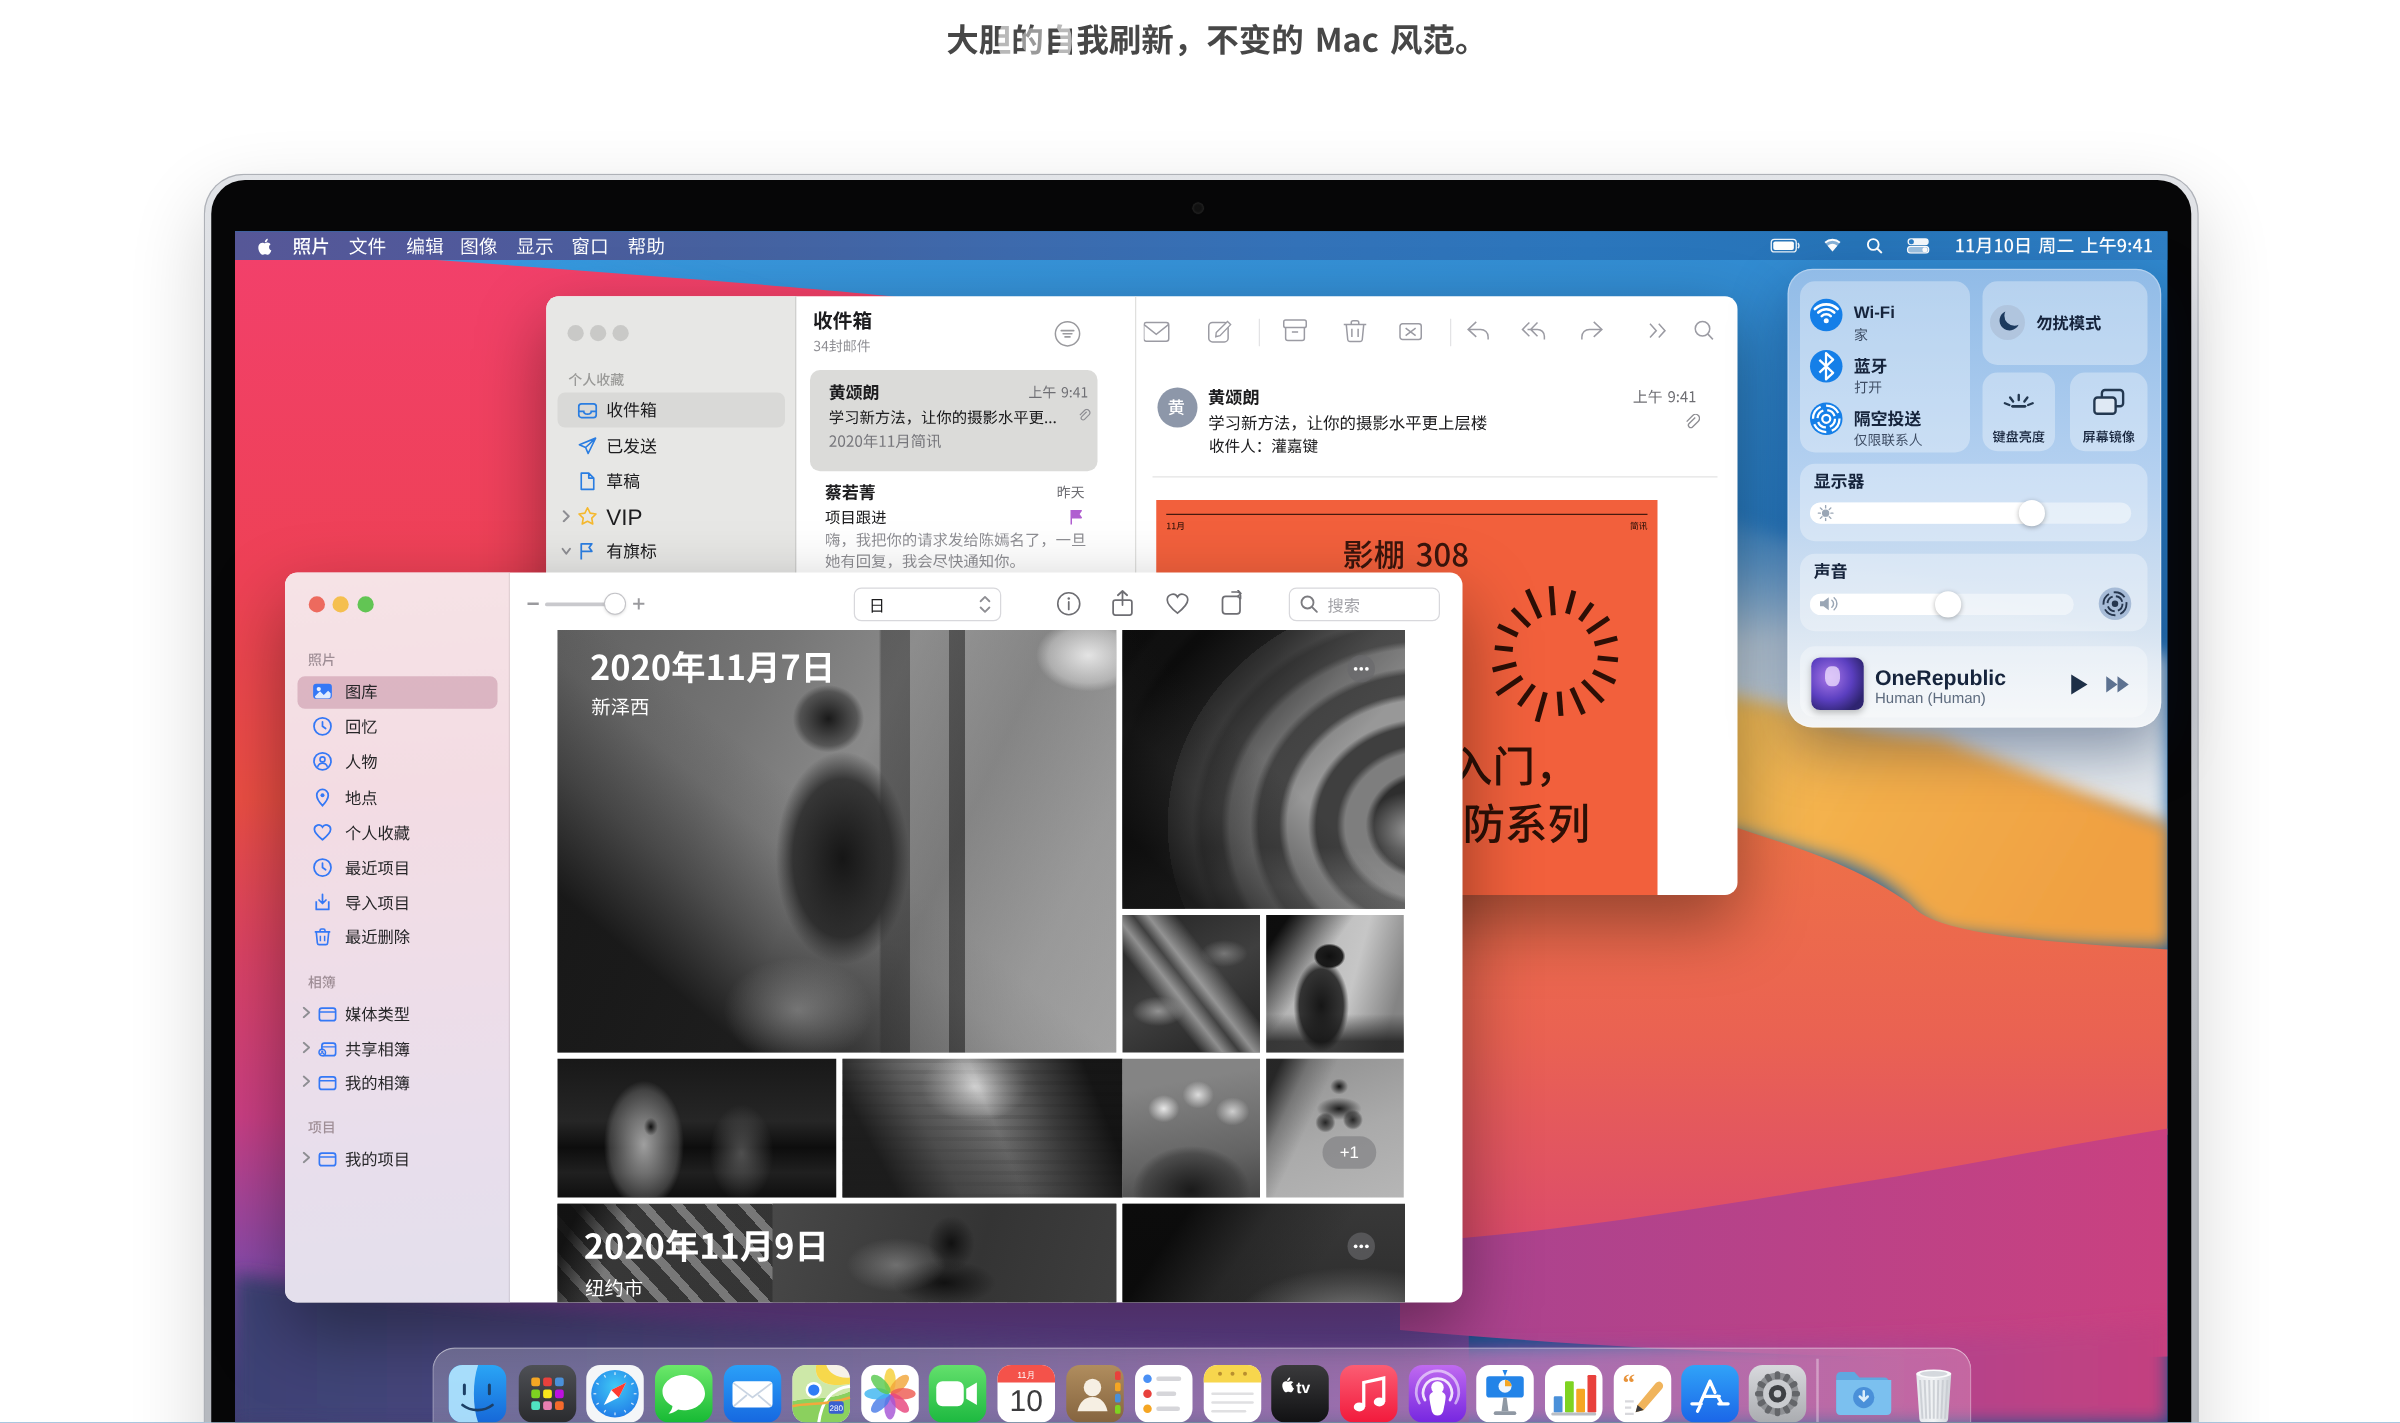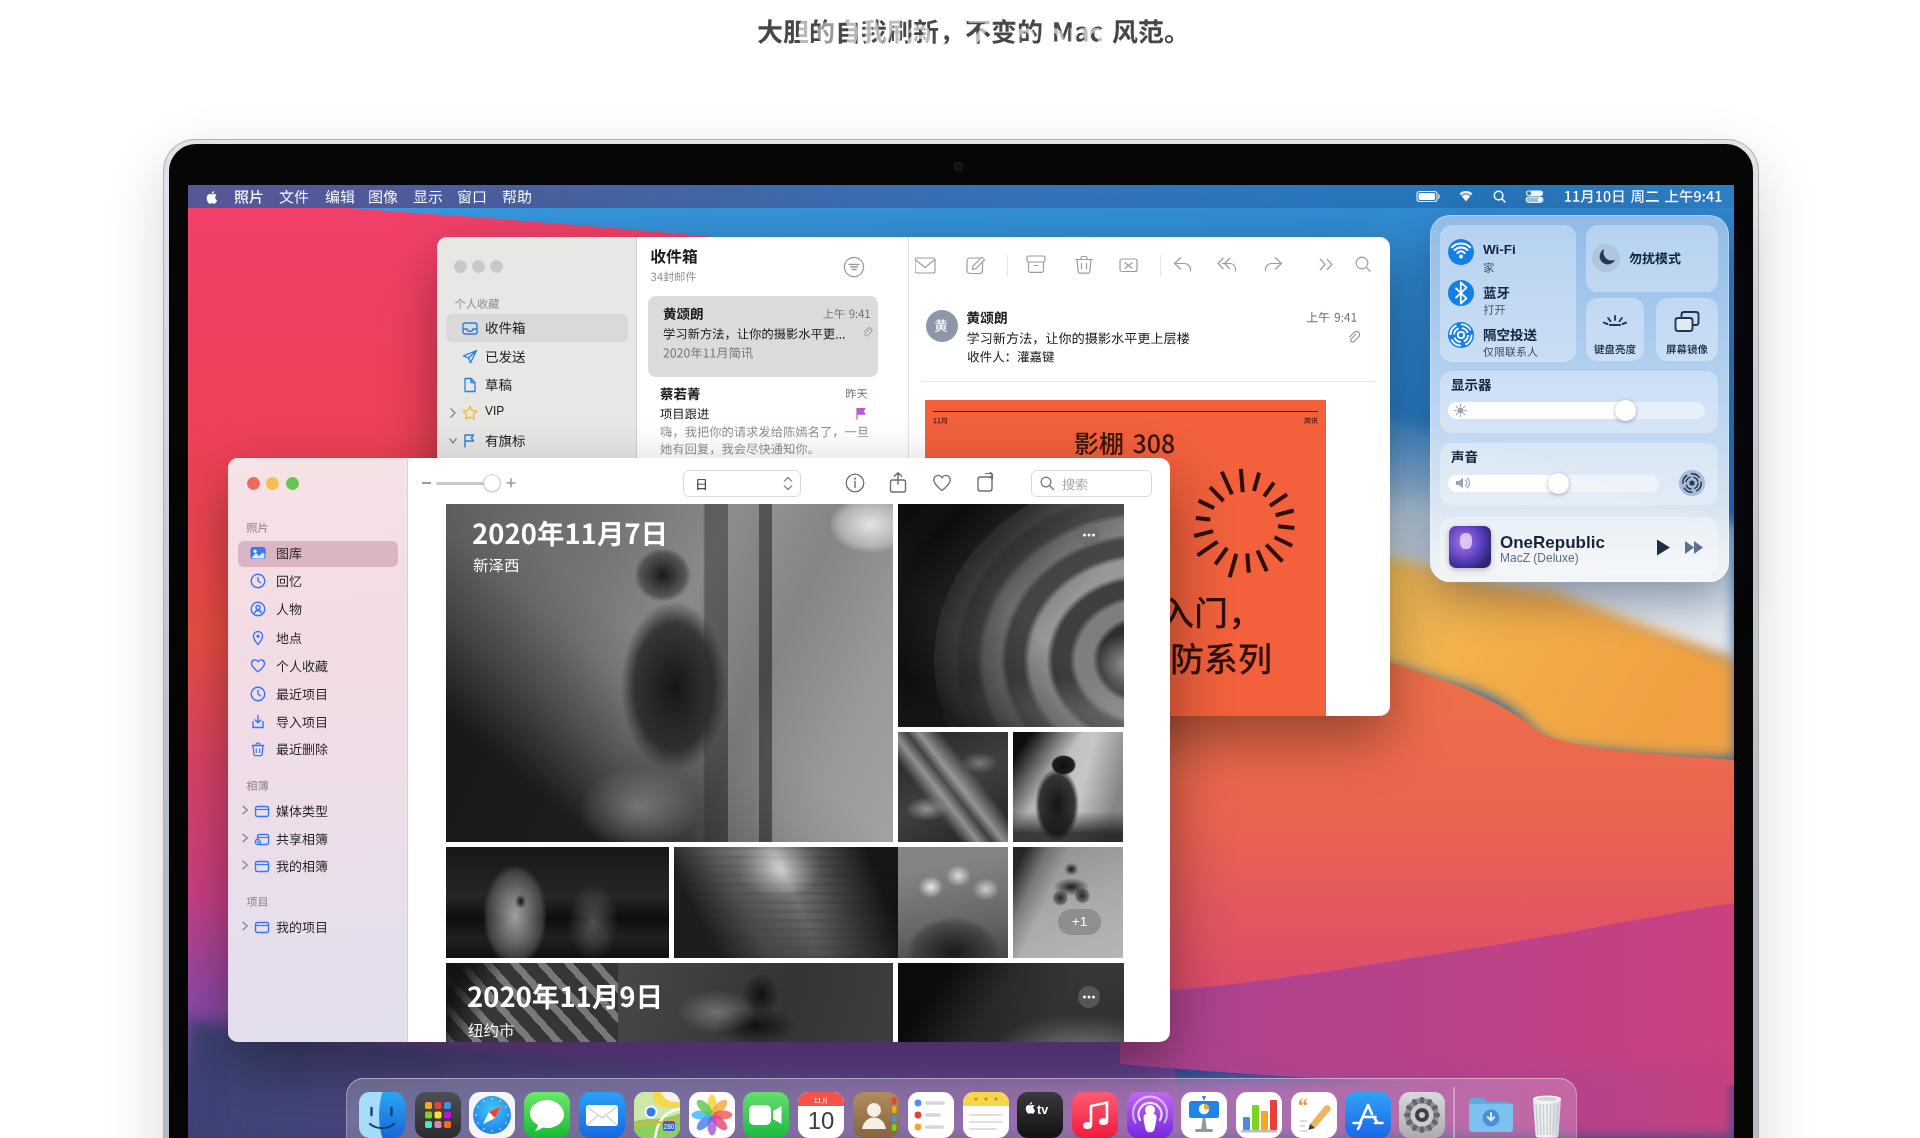--- a/index.html
+++ b/index.html
@@ -6,21 +6,20 @@
 .abs{position:absolute}
 </style></head><body>
 <div id="page">
 <svg style="position:absolute;left:756.5px;top:10.8px;overflow:visible" width="433" height="40" viewBox="0 -30.2 433 39.5">
       <path d="M11.2 -22.1C11.2 -19.9 11.2 -17.5 11.0 -15.1H1.5V-11.9H10.5C9.4 -7.4 6.9 -3.1 1.0 -0.4C1.9 0.3 2.8 1.4 3.3 2.2C8.8 -0.4 11.6 -4.5 13.1 -8.8C15.1 -3.8 18.1 0.1 22.9 2.2C23.3 1.4 24.4 -0.0 25.2 -0.7C20.3 -2.7 17.1 -6.8 15.4 -11.9H24.6V-15.1H14.3C14.6 -17.5 14.6 -19.9 14.6 -22.1Z M37.5 -1.5V1.5H51.2V-1.5ZM41.9 -11.2H47.0V-7.2H41.9ZM41.9 -17.8H47.0V-14.0H41.9ZM38.9 -20.7V-4.4H50.1V-20.7ZM28.4 -21.2V-11.7C28.4 -7.9 28.3 -2.6 26.6 0.9C27.4 1.2 28.7 1.9 29.2 2.4C30.3 0.0 30.8 -3.2 31.1 -6.3H34.0V-1.4C34.0 -1.1 33.8 -1.0 33.5 -1.0C33.2 -1.0 32.2 -0.9 31.3 -1.0C31.6 -0.2 32.0 1.2 32.1 2.1C33.8 2.1 35.0 2.0 35.8 1.5C36.7 1.0 36.9 0.1 36.9 -1.4V-21.2ZM31.3 -18.2H34.0V-15.3H31.3ZM31.3 -12.3H34.0V-9.3H31.2L31.3 -11.7Z M65.9 -10.6C67.2 -8.7 68.8 -6.1 69.5 -4.5L72.2 -6.1C71.4 -7.6 69.7 -10.1 68.4 -11.9ZM67.2 -22.1C66.5 -19.0 65.2 -15.8 63.7 -13.6V-17.9H59.7C60.1 -19.0 60.6 -20.3 61.0 -21.6L57.6 -22.1C57.5 -20.9 57.2 -19.2 56.9 -17.9H53.9V1.6H56.7V-0.4H63.7V-12.6C64.4 -12.1 65.3 -11.5 65.7 -11.1C66.5 -12.2 67.3 -13.6 68.0 -15.2H73.6C73.3 -6.0 73.0 -2.1 72.2 -1.2C71.9 -0.9 71.6 -0.8 71.1 -0.8C70.4 -0.8 68.8 -0.8 67.2 -1.0C67.7 -0.1 68.1 1.2 68.2 2.1C69.7 2.1 71.3 2.2 72.3 2.0C73.4 1.8 74.1 1.6 74.8 0.6C75.9 -0.8 76.2 -5.0 76.5 -16.7C76.5 -17.0 76.5 -18.1 76.5 -18.1H69.2C69.6 -19.2 69.9 -20.3 70.2 -21.4ZM56.7 -15.2H60.9V-10.9H56.7ZM56.7 -3.1V-8.2H60.9V-3.1Z M84.9 -10.2H97.3V-7.5H84.9ZM84.9 -13.1V-15.7H97.3V-13.1ZM84.9 -4.6H97.3V-1.9H84.9ZM89.1 -22.1C89.0 -21.1 88.7 -19.8 88.4 -18.7H81.7V2.3H84.9V1.0H97.3V2.3H100.6V-18.7H91.7C92.1 -19.6 92.5 -20.7 92.9 -21.7Z M122.3 -19.8C123.7 -18.5 125.4 -16.7 126.0 -15.4L128.5 -17.2C127.8 -18.4 126.1 -20.1 124.7 -21.4ZM125.2 -10.9C124.5 -9.6 123.7 -8.4 122.7 -7.3C122.4 -8.7 122.1 -10.2 121.9 -11.8H128.8V-14.7H121.6C121.4 -17.0 121.3 -19.4 121.4 -21.9H118.1C118.1 -19.5 118.2 -17.1 118.4 -14.7H113.4V-18.2C114.9 -18.5 116.3 -18.9 117.7 -19.3L115.5 -21.9C112.9 -21.0 108.8 -20.2 105.2 -19.7C105.5 -19.0 105.9 -17.9 106.1 -17.1C107.4 -17.3 108.8 -17.4 110.2 -17.7V-14.7H105.3V-11.8H110.2V-8.2C108.2 -7.9 106.3 -7.6 104.8 -7.4L105.6 -4.2L110.2 -5.1V-1.4C110.2 -0.9 110.1 -0.8 109.6 -0.8C109.1 -0.8 107.6 -0.8 106.2 -0.8C106.6 0.0 107.1 1.5 107.2 2.3C109.4 2.3 110.9 2.2 112.0 1.7C113.0 1.2 113.4 0.4 113.4 -1.3V-5.8L117.7 -6.7L117.4 -9.5L113.4 -8.8V-11.8H118.7C119.0 -9.2 119.5 -6.8 120.0 -4.7C118.2 -3.2 116.2 -1.9 114.2 -1.0C114.9 -0.3 115.8 0.7 116.3 1.5C118.0 0.6 119.6 -0.5 121.1 -1.7C122.2 0.9 123.7 2.4 125.6 2.4C128.0 2.4 129.0 1.3 129.5 -3.3C128.6 -3.6 127.6 -4.4 126.9 -5.1C126.8 -2.0 126.4 -0.8 125.9 -0.8C125.1 -0.8 124.3 -1.9 123.6 -4.0C125.3 -5.7 126.8 -7.6 127.9 -9.7Z M146.3 -19.6V-4.4H149.2V-19.6ZM151.4 -21.6V-1.4C151.4 -0.9 151.2 -0.8 150.8 -0.8C150.4 -0.8 149.0 -0.8 147.7 -0.9C148.0 0.1 148.5 1.4 148.6 2.3C150.6 2.3 152.1 2.2 153.1 1.7C154.1 1.2 154.4 0.3 154.4 -1.4V-21.6ZM138.6 -13.1V-10.9H135.1V-12.1V-13.1ZM132.3 -20.7V-12.1C132.3 -8.5 132.2 -3.4 130.5 0.1C131.1 0.4 132.3 1.3 132.8 1.8C134.1 -0.7 134.7 -4.3 134.9 -7.5V-0.4H137.2V-8.3H138.6V2.3H141.2V-8.3H142.6V-3.2C142.6 -3.0 142.6 -2.9 142.4 -2.9C142.2 -2.9 141.8 -2.9 141.2 -2.9C141.5 -2.2 141.9 -1.2 142.0 -0.5C143.0 -0.5 143.7 -0.5 144.4 -1.0C145.0 -1.4 145.1 -2.1 145.1 -3.1V-10.9H141.2V-13.1H144.9V-20.7ZM135.1 -18.0H142.0V-15.9H135.1Z M158.9 -5.8C158.4 -4.4 157.6 -3.0 156.7 -2.0C157.2 -1.6 158.2 -0.9 158.7 -0.5C159.7 -1.7 160.7 -3.5 161.4 -5.2ZM165.2 -5.0C165.9 -3.8 166.8 -2.1 167.2 -1.1L169.3 -2.3C169.1 -1.5 168.7 -0.6 168.2 0.2C168.8 0.5 170.1 1.5 170.6 2.0C172.8 -1.3 173.1 -6.6 173.1 -10.4V-10.6H175.7V2.2H178.7V-10.6H181.2V-13.5H173.1V-17.6C175.7 -18.0 178.4 -18.7 180.6 -19.6L178.2 -21.9C176.3 -21.0 173.1 -20.1 170.2 -19.6V-10.4C170.2 -8.0 170.2 -5.0 169.3 -2.4C168.9 -3.4 168.0 -4.9 167.2 -6.1ZM161.3 -17.0H165.1C164.9 -16.0 164.4 -14.7 164.0 -13.7H160.9L162.2 -14.0C162.1 -14.8 161.7 -16.1 161.3 -17.0ZM161.1 -21.6C161.3 -21.0 161.6 -20.2 161.8 -19.5H157.4V-17.0H160.9L158.8 -16.5C159.1 -15.6 159.4 -14.5 159.5 -13.7H157.0V-11.2H162.0V-9.2H157.1V-6.5H162.0V-1.0C162.0 -0.7 161.9 -0.7 161.6 -0.7C161.3 -0.7 160.5 -0.7 159.7 -0.7C160.1 0.1 160.4 1.1 160.5 1.9C161.9 1.9 163.0 1.8 163.7 1.4C164.6 1.0 164.8 0.3 164.8 -0.9V-6.5H169.1V-9.2H164.8V-11.2H169.5V-13.7H166.8C167.2 -14.5 167.6 -15.5 168.0 -16.6L165.7 -17.0H169.1V-19.5H165.0C164.7 -20.4 164.2 -21.4 163.9 -22.2Z M187.0 3.6C190.3 2.6 192.2 0.2 192.2 -2.7C192.2 -4.9 191.2 -6.3 189.4 -6.3C188.0 -6.3 186.8 -5.4 186.8 -4.0C186.8 -2.5 188.0 -1.6 189.3 -1.6L189.6 -1.6C189.4 -0.3 188.2 0.8 186.2 1.5Z M209.7 -20.4V-17.2H220.1C217.7 -13.2 213.6 -9.1 208.9 -6.9C209.5 -6.2 210.5 -4.9 211.0 -4.1C214.2 -5.7 216.9 -7.9 219.3 -10.5V2.3H222.7V-11.3C225.5 -9.1 229.1 -6.1 230.7 -4.2L233.3 -6.6C231.5 -8.6 227.4 -11.6 224.7 -13.6L222.7 -12.0V-14.7C223.3 -15.5 223.8 -16.4 224.2 -17.2H232.4V-20.4Z M238.9 -16.2C238.2 -14.6 237.0 -12.9 235.6 -11.9C236.2 -11.5 237.4 -10.7 238.0 -10.2C239.4 -11.5 240.8 -13.5 241.7 -15.5ZM244.7 -21.7C245.1 -21.1 245.5 -20.3 245.8 -19.6H235.7V-16.8H242.3V-9.6H245.4V-16.8H248.5V-9.6H251.7V-14.7C253.2 -13.4 255.0 -11.5 255.9 -10.2L258.3 -11.9C257.4 -13.1 255.5 -14.9 253.8 -16.2L251.7 -14.8V-16.8H258.3V-19.6H249.3C248.9 -20.4 248.3 -21.6 247.8 -22.4ZM237.2 -9.0V-6.3H239.2C240.4 -4.6 242.0 -3.2 243.7 -2.0C241.1 -1.2 238.1 -0.7 235.0 -0.4C235.5 0.3 236.2 1.6 236.5 2.4C240.2 1.9 243.8 1.1 246.9 -0.3C249.9 1.1 253.3 1.9 257.3 2.4C257.7 1.6 258.4 0.3 259.1 -0.3C255.8 -0.6 252.9 -1.2 250.3 -2.0C252.7 -3.5 254.7 -5.4 256.1 -7.8L254.1 -9.2L253.6 -9.0ZM242.8 -6.3H251.3C250.2 -5.1 248.7 -4.1 247.0 -3.3C245.3 -4.1 243.9 -5.1 242.8 -6.3Z M273.9 -10.6C275.2 -8.7 276.8 -6.1 277.6 -4.5L280.2 -6.1C279.4 -7.6 277.7 -10.1 276.4 -11.9ZM275.2 -22.1C274.5 -19.0 273.2 -15.8 271.7 -13.6V-17.9H267.7C268.1 -19.0 268.6 -20.3 269.0 -21.6L265.6 -22.1C265.5 -20.9 265.2 -19.2 264.9 -17.9H261.9V1.6H264.7V-0.4H271.7V-12.6C272.4 -12.1 273.3 -11.5 273.7 -11.1C274.5 -12.2 275.3 -13.6 276.0 -15.2H281.6C281.3 -6.0 281.0 -2.1 280.2 -1.2C279.9 -0.9 279.6 -0.8 279.1 -0.8C278.4 -0.8 276.8 -0.8 275.2 -1.0C275.7 -0.1 276.1 1.2 276.2 2.1C277.7 2.1 279.3 2.2 280.3 2.0C281.4 1.8 282.1 1.6 282.8 0.6C283.9 -0.8 284.2 -5.0 284.5 -16.7C284.5 -17.0 284.5 -18.1 284.5 -18.1H277.2C277.6 -19.2 277.9 -20.3 278.2 -21.4ZM264.7 -15.2H268.9V-10.9H264.7ZM264.7 -3.1V-8.2H268.9V-3.1Z M297.2 0.0H300.7V-8.0C300.7 -9.9 300.4 -12.5 300.2 -14.4H300.3L301.8 -9.8L304.8 -1.7H307.0L310.0 -9.8L311.5 -14.4H311.7C311.5 -12.5 311.2 -9.9 311.2 -8.0V0.0H314.7V-19.3H310.4L307.2 -10.2C306.8 -9.0 306.5 -7.8 306.0 -6.6H305.9C305.5 -7.8 305.2 -9.0 304.7 -10.2L301.5 -19.3H297.2Z M322.6 0.4C324.3 0.4 325.8 -0.4 327.0 -1.6H327.2L327.4 0.0H330.5V-8.5C330.5 -12.7 328.6 -14.9 324.9 -14.9C322.7 -14.9 320.6 -14.0 318.9 -13.0L320.2 -10.5C321.6 -11.3 322.9 -11.9 324.2 -11.9C326.0 -11.9 326.7 -10.8 326.7 -9.3C320.9 -8.7 318.3 -7.1 318.3 -4.0C318.3 -1.5 320.0 0.4 322.6 0.4ZM323.9 -2.6C322.8 -2.6 322.0 -3.1 322.0 -4.3C322.0 -5.6 323.2 -6.6 326.7 -7.0V-4.1C325.8 -3.1 325.0 -2.6 323.9 -2.6Z M340.6 0.4C342.2 0.4 344.0 -0.2 345.4 -1.4L343.9 -3.9C343.1 -3.2 342.1 -2.8 341.0 -2.8C338.9 -2.8 337.4 -4.5 337.4 -7.3C337.4 -10.0 338.9 -11.8 341.2 -11.8C342.0 -11.8 342.7 -11.5 343.4 -10.9L345.2 -13.3C344.1 -14.2 342.8 -14.9 341.0 -14.9C337.0 -14.9 333.5 -12.1 333.5 -7.3C333.5 -2.4 336.6 0.4 340.6 0.4Z M358.7 -21.2V-13.9C358.7 -9.7 358.5 -3.7 355.7 0.3C356.4 0.7 357.7 1.8 358.3 2.4C361.4 -2.0 361.9 -9.3 361.9 -13.9V-18.2H373.7C373.7 -4.6 373.8 2.1 377.9 2.1C379.7 2.1 380.2 0.7 380.5 -2.7C380.0 -3.2 379.2 -4.3 378.6 -5.1C378.6 -3.1 378.4 -1.2 378.1 -1.2C376.7 -1.2 376.7 -8.1 376.9 -21.2ZM370.1 -16.7C369.6 -15.0 368.9 -13.3 368.0 -11.7C366.9 -13.1 365.8 -14.6 364.7 -15.8L362.2 -14.5C363.6 -12.8 365.0 -10.8 366.4 -8.9C364.9 -6.5 363.1 -4.5 361.2 -3.1C361.9 -2.5 362.9 -1.4 363.5 -0.7C365.2 -2.1 366.8 -4.0 368.2 -6.2C369.4 -4.3 370.4 -2.7 371.0 -1.3L373.8 -2.9C373.0 -4.7 371.5 -6.8 370.0 -9.1C371.1 -11.2 372.1 -13.5 372.8 -15.9Z M382.6 -0.3 384.8 2.3C386.8 0.2 389.0 -2.1 390.8 -4.4L389.1 -6.8C386.9 -4.3 384.4 -1.8 382.6 -0.3ZM383.7 -13.2C385.1 -12.3 387.3 -11.0 388.3 -10.3L390.2 -12.6C389.0 -13.3 386.9 -14.5 385.4 -15.2ZM382.1 -8.5C383.6 -7.6 385.7 -6.4 386.7 -5.6L388.5 -8.0C387.4 -8.7 385.2 -9.8 383.8 -10.6ZM391.4 -14.3V-2.5C391.4 1.0 392.5 1.9 396.2 1.9C397.0 1.9 400.8 1.9 401.7 1.9C404.9 1.9 405.8 0.7 406.3 -3.0C405.4 -3.2 404.0 -3.7 403.3 -4.2C403.1 -1.6 402.8 -1.0 401.4 -1.0C400.6 -1.0 397.3 -1.0 396.6 -1.0C394.9 -1.0 394.7 -1.2 394.7 -2.5V-11.3H400.8V-7.9C400.8 -7.6 400.7 -7.5 400.3 -7.5C399.8 -7.5 398.2 -7.5 396.8 -7.6C397.2 -6.8 397.7 -5.5 397.9 -4.6C399.9 -4.6 401.4 -4.7 402.6 -5.1C403.7 -5.6 404.0 -6.4 404.0 -7.9V-14.3ZM397.1 -22.1V-20.2H390.7V-22.1H387.5V-20.2H382.2V-17.3H387.5V-15.2H390.7V-17.3H397.1V-15.2H400.3V-17.3H405.7V-20.2H400.3V-22.1Z M411.9 -6.4C409.7 -6.4 407.8 -4.5 407.8 -2.2C407.8 0.1 409.7 2.0 411.9 2.0C414.3 2.0 416.2 0.1 416.2 -2.2C416.2 -4.5 414.3 -6.4 411.9 -6.4ZM411.9 0.1C410.7 0.1 409.6 -0.9 409.6 -2.2C409.6 -3.5 410.7 -4.6 411.9 -4.6C413.2 -4.6 414.3 -3.5 414.3 -2.2C414.3 -0.9 413.2 0.1 411.9 0.1Z" fill="#474747"></path>
     </svg>
 <svg class="abs" style="left:795px;top:2px" width="70" height="62">
       <circle cx="33" cy="31" r="25" fill="none" stroke="#fff" stroke-width="9" opacity="0.62"></circle>
       <circle cx="33" cy="31" r="11" fill="#fff" opacity="0.45"></circle>
     </svg>
-<div class="abs" style="left:862px;top:6px;font-size:50px;font-weight:bold;color:#fff;opacity:.62;letter-spacing:2px">MacZ<span style="font-size:44px">.com</span></div>
 <div class="abs" style="left:163px;top:139px;width:1596px;height:1060px;border-radius:32px;background:linear-gradient(180deg,#e2e4e8,#b6b9bf 70%);box-shadow:0 22px 60px rgba(0,0,0,.16), inset 0 0 0 1px #aeb1b7"></div>
 <div class="abs" style="left:169px;top:144px;width:1584px;height:1050px;border-radius:27px;background:#060607"></div>
 <div class="abs" style="left:954px;top:162px;width:9px;height:9px;border-radius:50%;background:#111;box-shadow:inset 0 0 2px #333,0 0 1px #222"></div>
 <div id="scr" class="abs" style="left:188px;top:185px;width:1546px;height:953px;overflow:hidden;background:#1a68aa">
 <svg class="abs" style="left:0;top:0" width="1546" height="953" viewBox="188 185 1546 953" preserveAspectRatio="none">
 <defs>
 <linearGradient id="wblue" x1="0" y1="0" x2="0.25" y2="1">
  <stop offset="0" stop-color="#3b9be0"></stop>
             <stop offset=".4" stop-color="#2a7ec4"></stop>
             <stop offset=".72" stop-color="#1e62a4"></stop>
@@ -155,21 +154,21 @@
       </svg>
 <svg style="position:absolute;left:48.0px;top:137.3px;overflow:visible" width="27" height="21" viewBox="0 -15.7 27 20.5">
         <path d="M3.3 -5.4H10.2V-4.2H3.3ZM3.3 -7.3H10.2V-6.2H3.3ZM2.3 -8.1V-3.4H6.2V-2.1H0.8V-1.2H6.2V1.1H7.2V-1.2H12.8V-2.1H7.2V-3.4H11.2V-8.1ZM0.8 -10.3V-9.4H3.9V-8.4H4.9V-9.4H8.6V-8.4H9.5V-9.4H12.7V-10.3H9.5V-11.3H8.6V-10.3H4.9V-11.3H3.9V-10.3Z M20.5 -7.6H24.4V-6.3H20.5ZM19.6 -8.3V-5.6H25.3V-8.3ZM21.4 -2.4H23.5V-1.1H21.4ZM20.6 -3.2V-0.4H24.3V-3.2ZM18.0 -11.2C17.1 -10.8 15.5 -10.4 14.2 -10.2C14.3 -9.9 14.4 -9.6 14.5 -9.4C15.0 -9.4 15.6 -9.5 16.1 -9.7V-7.5H14.2V-6.5H16.0C15.5 -5.0 14.6 -3.2 13.9 -2.3C14.0 -2.0 14.3 -1.6 14.4 -1.3C15.0 -2.1 15.6 -3.4 16.1 -4.7V1.1H17.1V-5.1C17.4 -4.6 17.9 -3.9 18.0 -3.6L18.7 -4.4C18.4 -4.7 17.4 -5.8 17.1 -6.2V-6.5H18.8V-7.5H17.1V-9.9C17.6 -10.0 18.2 -10.2 18.7 -10.3ZM21.5 -11.2C21.7 -10.8 21.8 -10.3 22.0 -9.9H18.6V-9.1H26.4V-9.9H23.1C22.9 -10.4 22.6 -11.0 22.4 -11.4ZM18.8 -4.8V1.1H19.7V-4.0H25.2V0.1C25.2 0.3 25.2 0.3 25.1 0.3C24.9 0.3 24.5 0.3 24.0 0.3C24.1 0.5 24.2 0.9 24.3 1.1C25.0 1.1 25.5 1.1 25.8 0.9C26.1 0.8 26.2 0.6 26.2 0.1V-4.8Z" fill="#1d1d1f"></path>
       </svg>
 <svg class="abs" style="left:12px;top:171px" width="8" height="10" viewBox="0 0 8 10">
         <path d="M2,1L6,5L2,9" fill="none" stroke="#8e8e93" stroke-width="1.6" stroke-linecap="round" stroke-linejoin="round"></path>
       </svg>
 <svg class="abs" style="left:25px;top:168px" width="16" height="16" viewBox="0 0 16 16">
         <path d="M8,1.2l2.1,4.3 4.7,0.7-3.4,3.3 0.8,4.7L8,12l-4.2,2.2 0.8-4.7L1.2,6.2l4.7-0.7Z" fill="none" stroke="#f5b82e" stroke-width="1.3" stroke-linejoin="round"></path>
       </svg>
-<div class="abs" style="left:48px;top:167px;font-size:12px;color:#1d1d1f">VIP</div>
+<div class="abs" style="left:48px;top:167px;font-size:18px;color:#1d1d1f">VIP</div>
 <svg class="abs" style="left:12px;top:199px" width="8" height="10" viewBox="0 0 8 10">
         <path d="M1,3l3,4l3,-4" fill="none" stroke="#8e8e93" stroke-width="1.6" stroke-linecap="round" stroke-linejoin="round"></path>
       </svg>
 <svg class="abs" style="left:25px;top:196px" width="16" height="16" viewBox="0 0 16 16">
         <path d="M3,1.5v13 M3,2h8.5l-2.2,3 2.2,3H3" fill="none" stroke="#2a7de1" stroke-width="1.4" stroke-linejoin="round"></path>
       </svg>
 <svg style="position:absolute;left:48.0px;top:193.3px;overflow:visible" width="40" height="21" viewBox="0 -15.7 40 20.5">
         <path d="M5.3 -11.3C5.1 -10.8 4.9 -10.2 4.7 -9.6H0.9V-8.6H4.3C3.4 -6.9 2.2 -5.2 0.5 -4.1C0.7 -3.9 1.1 -3.6 1.2 -3.3C2.0 -3.9 2.8 -4.7 3.4 -5.5V1.1H4.4V-1.6H10.1V-0.2C10.1 0.0 10.0 0.1 9.8 0.1C9.5 0.1 8.7 0.1 7.8 0.1C8.0 0.4 8.1 0.8 8.2 1.0C9.3 1.0 10.1 1.0 10.5 0.9C11.0 0.7 11.1 0.4 11.1 -0.2V-7.1H4.5C4.8 -7.6 5.1 -8.1 5.4 -8.6H12.7V-9.6H5.8C6.0 -10.1 6.1 -10.6 6.3 -11.1ZM4.4 -3.9H10.1V-2.5H4.4ZM4.4 -4.8V-6.2H10.1V-4.8Z M15.5 -11.1C15.9 -10.5 16.3 -9.7 16.5 -9.1L17.4 -9.5C17.2 -10.0 16.8 -10.8 16.3 -11.3ZM21.2 -1.4C20.7 -0.7 19.9 0.0 19.1 0.5C19.3 0.7 19.7 1.0 19.8 1.1C20.6 0.6 21.5 -0.3 22.1 -1.1ZM23.2 -1.0C24.0 -0.4 24.9 0.5 25.4 1.1L26.1 0.6C25.6 -0.0 24.7 -0.9 23.9 -1.5ZM20.2 -11.4C19.9 -10.2 19.3 -9.1 18.7 -8.3V-9.1H14.1V-8.2H15.4C15.4 -4.9 15.2 -1.4 14.0 0.5C14.2 0.6 14.5 0.9 14.7 1.1C15.7 -0.5 16.1 -2.8 16.2 -5.4H17.7C17.6 -1.8 17.5 -0.5 17.2 -0.1C17.1 0.0 17.0 0.0 16.9 0.0C16.7 0.0 16.3 0.0 15.9 -0.0C16.0 0.2 16.1 0.6 16.1 0.9C16.6 0.9 17.0 0.9 17.3 0.9C17.6 0.9 17.8 0.8 18.0 0.5C18.3 0.0 18.5 -1.5 18.6 -5.9C18.6 -6.0 18.6 -6.3 18.6 -6.3H18.1L16.3 -6.3L16.3 -8.2H18.6C18.5 -8.1 18.4 -7.9 18.2 -7.8C18.4 -7.6 18.8 -7.3 19.0 -7.2C19.4 -7.7 19.9 -8.3 20.3 -9.0H26.2V-9.9H20.7C20.8 -10.3 21.0 -10.7 21.1 -11.2ZM24.1 -8.5V-7.6H21.4V-8.5H20.5V-7.6H19.6V-6.7H20.5V-2.5H19.0V-1.7H26.4V-2.5H25.0V-6.7H26.0V-7.6H25.0V-8.5ZM21.4 -6.7H24.1V-5.8H21.4ZM21.4 -5.1H24.1V-4.2H21.4ZM21.4 -3.5H24.1V-2.5H21.4Z M33.3 -10.3V-9.4H39.2V-10.3ZM37.5 -4.4C38.2 -3.0 38.8 -1.3 39.0 -0.2L39.9 -0.6C39.7 -1.6 39.0 -3.3 38.4 -4.7ZM33.6 -4.6C33.3 -3.2 32.7 -1.7 31.9 -0.8C32.1 -0.7 32.5 -0.4 32.7 -0.2C33.5 -1.3 34.1 -2.8 34.6 -4.4ZM32.7 -7.1V-6.1H35.6V-0.2C35.6 -0.1 35.5 -0.0 35.3 0.0C35.2 0.0 34.5 0.0 33.8 -0.0C34.0 0.3 34.1 0.7 34.1 1.0C35.1 1.0 35.7 1.0 36.1 0.8C36.5 0.7 36.6 0.4 36.6 -0.2V-6.1H39.9V-7.1ZM29.7 -11.3V-8.5H27.7V-7.5H29.5C29.1 -5.9 28.2 -3.9 27.3 -2.9C27.5 -2.6 27.8 -2.2 27.9 -2.0C28.6 -2.8 29.2 -4.2 29.7 -5.7V1.1H30.7V-6.0C31.2 -5.3 31.7 -4.5 32.0 -4.1L32.6 -4.9C32.3 -5.2 31.1 -6.7 30.7 -7.2V-7.5H32.5V-8.5H30.7V-11.3Z" fill="#1d1d1f"></path>
       </svg>
 <svg style="position:absolute;left:213.0px;top:7.4px;overflow:visible" width="48" height="24" viewBox="0 -18.6 48 24.3">
@@ -602,21 +601,21 @@
       </svg>
 <div class="abs" style="left:249px;top:255px;width:26px;height:26px;border-radius:50%;background:rgba(120,150,190,.55)"></div>
 <svg class="abs" style="left:249px;top:255px" width="26" height="26" viewBox="0 0 26 26">
         <circle cx="13" cy="13" r="2.6" fill="#26364e"></circle>
         <circle cx="13" cy="13" r="6" stroke="#26364e" stroke-width="1.5" fill="none" stroke-dasharray="7 2.6"></circle>
         <circle cx="13" cy="13" r="9.2" stroke="#26364e" stroke-width="1.5" fill="none" stroke-dasharray="10 4"></circle>
       </svg>
 <div class="abs" style="left:19px;top:311px;width:42px;height:42px;border-radius:7px;background:radial-gradient(30px 30px at 35% 38%,#a978e8,#5b3fc0 60%,#2e2470 100%);box-shadow:0 2px 6px rgba(0,0,0,.25)"></div>
 <div class="abs" style="left:30px;top:318px;width:12px;height:16px;border-radius:40%;background:rgba(240,225,255,.75)"></div>
 <div class="abs" style="left:70px;top:318px;font-size:17px;font-weight:bold;color:#16243c">OneRepublic</div>
-<div class="abs" style="left:70px;top:336px;font-size:12px;color:#5d6b7e">MacZ (Deluxe)</div>
+<div class="abs" style="left:70px;top:336px;font-size:12px;color:#5d6b7e">Human (Human)</div>
 <svg class="abs" style="left:225px;top:323px" width="60" height="19" viewBox="0 0 60 19">
         <path d="M2,1.5v16l13-8Z" fill="#1d2f47"></path>
         <g fill="#5c7190">
           <path d="M30,3v13l9-6.5Z"></path>
           <path d="M39,3v13l9-6.5Z"></path>
         </g>
       </svg>
 </div>
 <div class="abs" style="left:346px;top:1078px;width:1231px;height:60px;border-radius:18px 18px 0 0;background:linear-gradient(90deg,rgba(248,244,252,.24),rgba(248,240,250,.21));box-shadow:inset 0 1px 0 rgba(255,255,255,.4), inset 1px 0 0 rgba(255,255,255,.25), inset -1px 0 0 rgba(255,255,255,.25)"></div>
 <div class="abs" style="left:1453px;top:1087px;width:1.5px;height:51px;background:rgba(255,255,255,.35)"></div>

